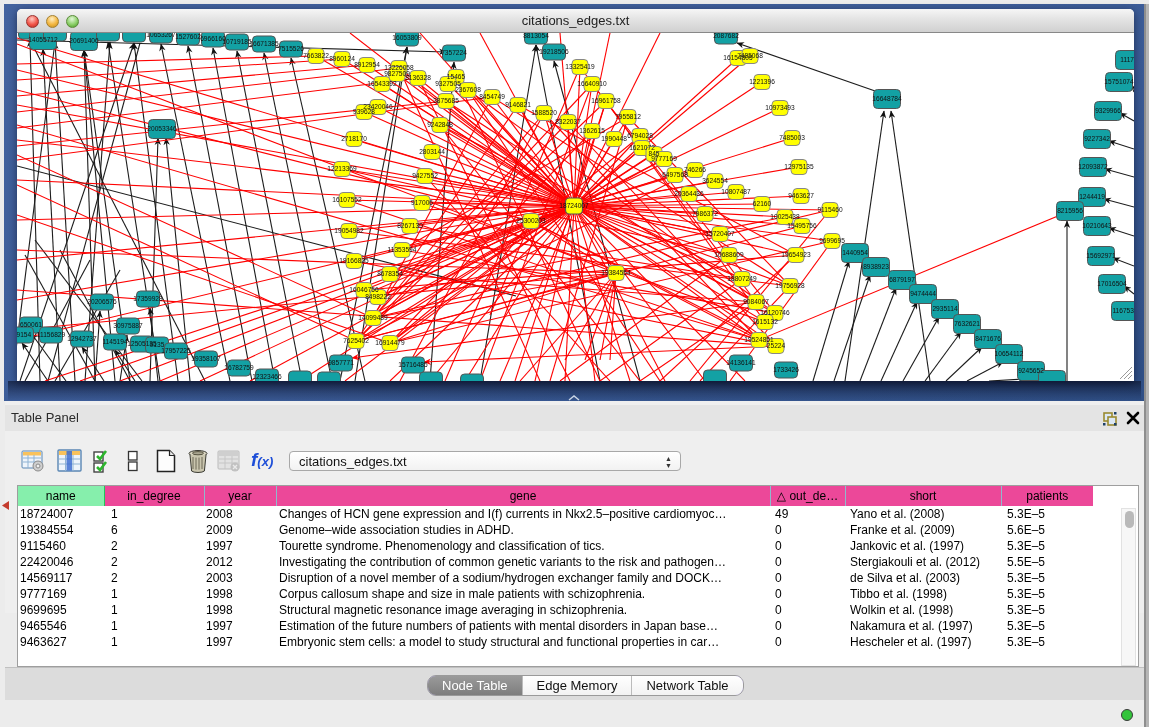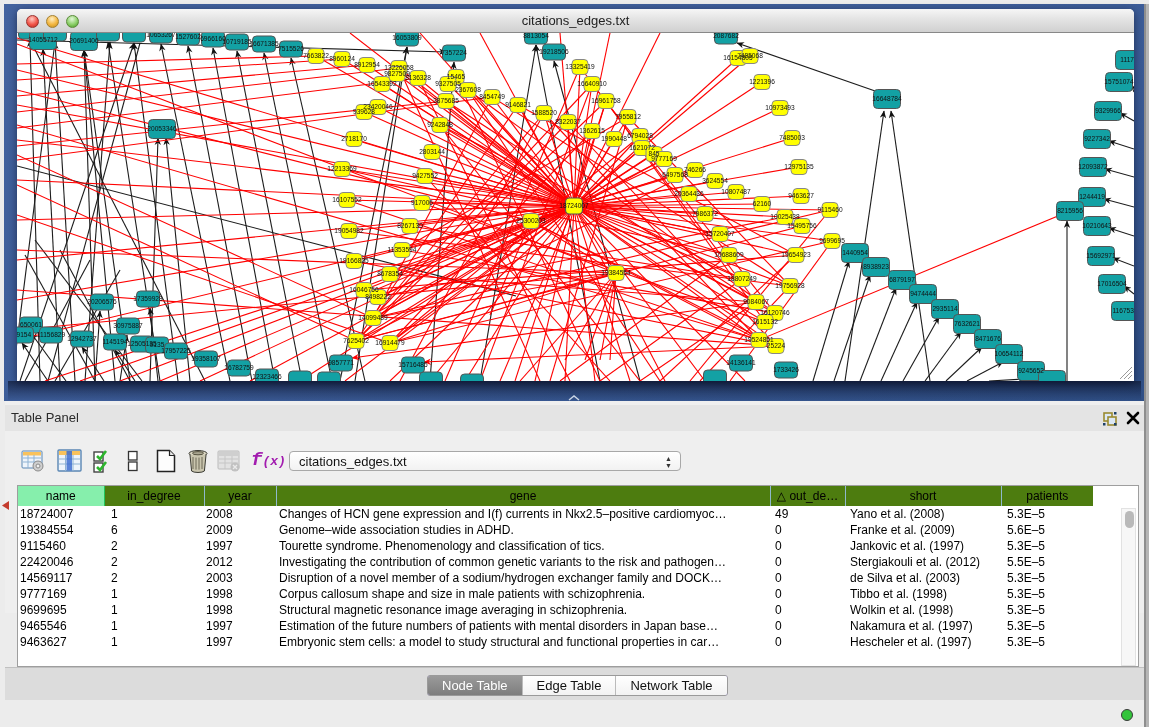--- a/index.html
+++ b/index.html
@@ -12,34 +12,34 @@
 #statusbar{position:absolute;left:0;top:700px;width:1149px;height:27px;background:#ececec}
 #rightedge{position:absolute;left:1144px;top:4px;width:5px;height:723px;background:#b5b5b5;border-left:2px solid #8e8e8e}
 #tablepanel{position:absolute;left:5px;top:401px;width:1139px;height:212px;background:#efefef}
 #tpheader{position:absolute;left:0;top:4px;width:1139px;height:26px;background:#e4e4e4}
 #tpheader span{position:absolute;left:6px;top:5px;font-size:13px;color:#2b2b2b}
 #tbar{position:absolute;left:0;top:30px;width:1139px;height:52px}
 #combo{position:absolute;left:284px;top:20px;width:392px;height:20px;background:linear-gradient(180deg,#ffffff,#f2f2f2);border:1px solid #a8a8a8;border-radius:4px;font-size:13px;color:#111;padding:2px 0 0 9px}
 #combo .ar{position:absolute;right:8px;top:3px;font-size:7px;color:#333;line-height:7px}
 table{border-collapse:collapse;table-layout:fixed;font-size:12px}
 #dtbl{position:absolute;left:12px;top:84px;width:1122px;height:182px;background:#fff;border:1px solid #9e9e9e}
-#dtbl th{background:#4d7c0f;border-left:1px solid #8fb9cd;font-weight:normal;font-size:12px;height:20px;padding:0;color:#000}
+#dtbl th{background:#ec4899;border-left:1px solid #8fb9cd;font-weight:normal;font-size:12px;height:20px;padding:0;color:#000}
 #dtbl th.first{background:#86efac;border-left:none;border-right:1px solid #22c55e}
 #dtbl td{height:16px;padding:0 0 0 2px;white-space:nowrap;overflow:hidden;color:#000}
 #dtbl .c1{width:86px;padding-left:2px}
 #dtbl .c2{width:100px;padding-left:7px}
 #dtbl .c3{width:72px;padding-left:2px}
 #dtbl .c4{width:494px;padding-left:3px}
 #dtbl .c5{width:75px;padding-left:5px}
 #dtbl .c6{width:156px;padding-left:5px}
 #dtbl .c7{width:92px;padding-left:6px}
 #vsb{position:absolute;left:1103px;top:22px;width:15px;height:158px;background:#f7f7f7;border:1px solid #e2e2e2}
 #vsb .thumb{position:absolute;left:2.5px;top:2px;width:9px;height:17px;border-radius:5px;background:#b9b9b9}
 #tabsrow{position:absolute;left:0;top:266px;width:1139px;height:33px;background:#dcdcdc;border-top:1px solid #c0c0c0}
-#tabs{position:absolute;left:422px;top:7px;height:21px;border:1px solid #9a9a9a;border-radius:3px;overflow:hidden;background:#c4b5fd}
+#tabs{position:absolute;left:422px;top:7px;height:21px;border:1px solid #9a9a9a;border-radius:9px;overflow:hidden;background:#c4b5fd}
 #tabs div{float:left;height:21px;line-height:20px;font-size:13px;padding:0 14px;color:#111;background:linear-gradient(180deg,#ffffff,#f1f1f1);border-left:1px solid #bbb}
 #tabs div.sel{background:linear-gradient(180deg,#9a9a9a,#7b7b7b);color:#fff;border-left:none}
 #mem{position:absolute;left:1056px;top:726px;font-size:11px;color:#222}
 #memdot{position:absolute;left:1121px;top:709px;width:12px;height:12px;border-radius:50%;background:#33c43b;border:1.5px solid #3a3a3a}
 .icon{position:absolute;top:18px}
 </style></head>
 <body>
 <div id="app">
 <div id="mdi"></div>
 <div id="shadow"></div>
@@ -645,21 +645,21 @@
           <path d="M7 8v12M10 8.6v12M13 8.6v12M16 8v12" stroke="#6e6a58"></path>
           <ellipse cx="12" cy="4.2" rx="5.5" ry="1.6" fill="#a9a590" stroke="#55523f"></ellipse>
         </svg>
    <svg class="icon" style="left:212px" width="24" height="24" opacity="0.55">
           <rect x="1" y="2" width="21" height="18" rx="1" fill="#d9d9d9" stroke="#909090"></rect>
           <rect x="2" y="3" width="19" height="4" fill="#b5b5b5"></rect>
           <path d="M2 10h19M2 14h19M8 7v13M15 7v13" stroke="#a5a5a5"></path>
           <circle cx="18" cy="18" r="4.5" fill="#9c9c9c"></circle>
           <path d="M16 16l4 4M20 16l-4 4" stroke="#e6e6e6" stroke-width="1.4"></path>
         </svg>
-   <div style="position:absolute;left:246px;top:18px;font-family:Liberation Mono, monospace;font-style:italic;font-weight:bold;font-size:19px;color:#a21caf">f<span style="font-size:13px">(x)</span></div>
+   <div style="position:absolute;left:246px;top:18px;font-family:Liberation Sans, sans-serif;font-style:italic;font-weight:bold;font-size:19px;color:#1d4ed8">f<span style="font-size:13px">(x)</span></div>
    <div id="combo">citations_edges.txt<span class="ar">▲<br>▼</span></div>
  </div>
  <div id="dtbl">
   <table style="width:1075px">
    <tbody>
             <tr>
     <th class="first" style="width:86px">name</th>
               <th style="width:100px">in_degree</th>
               <th style="width:72px">year</th>
               <th style="width:494px">gene</th>
@@ -750,21 +750,21 @@
             </tr>
   </tbody>
         </table>
   <div id="vsb">
           <div class="thumb"></div>
         </div>
  </div>
  <div id="tabsrow">
   <div id="tabs">
           <div class="sel">Node Table</div>
-          <div>Edge Table</div>
+          <div>Edge Memory</div>
           <div>Network Table</div>
         </div>
  </div>
 </div>
 <div id="statusbar"></div>
 <svg style="position:absolute;left:1px;top:500px" width="9" height="11">
       <path d="M8,1 L1,5.5 L8,10 Z" fill="#c43c2e"></path>
     </svg>
 <svg style="position:absolute;left:568px;top:395px" width="12" height="6">
       <path d="M1,5 L6,1 L11,5" fill="none" stroke="#c9d4e4" stroke-width="1.5"></path>

